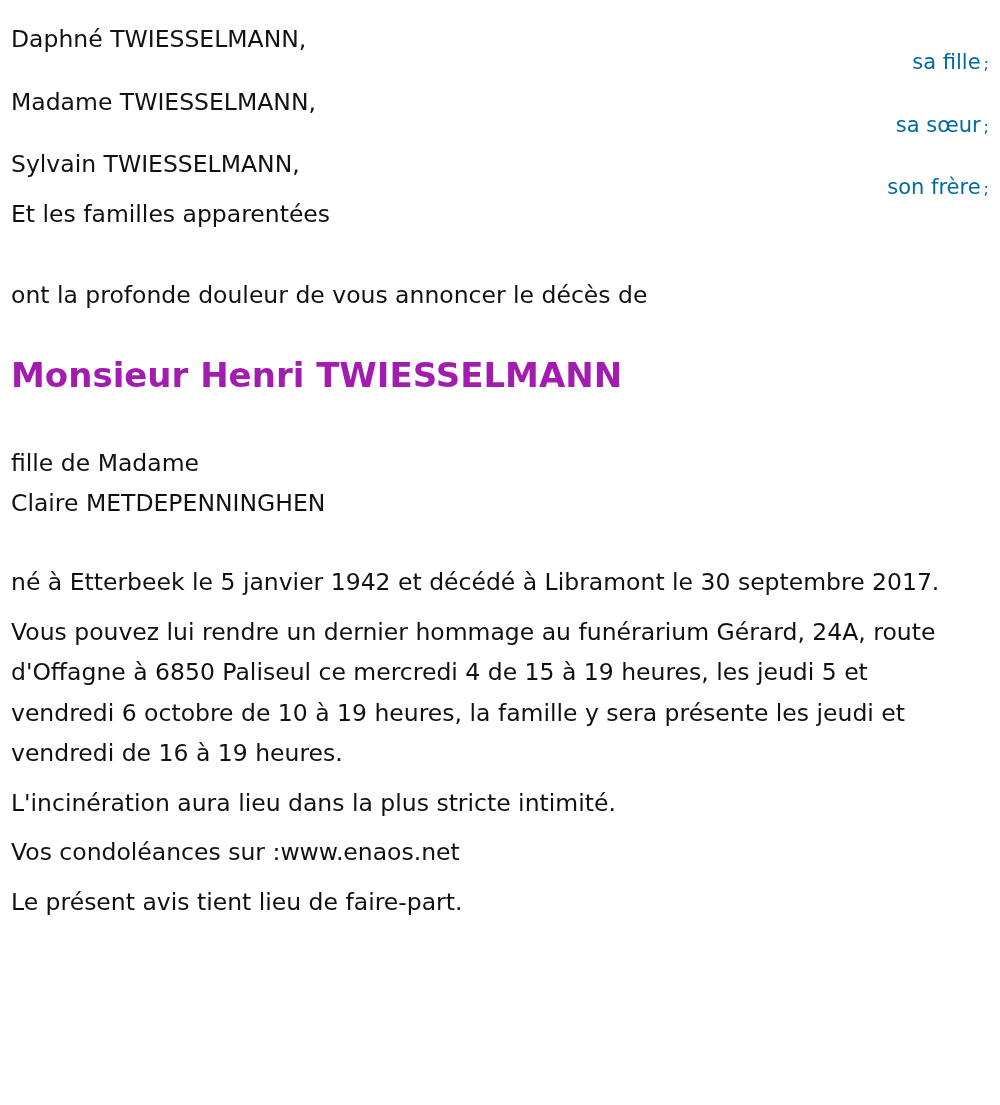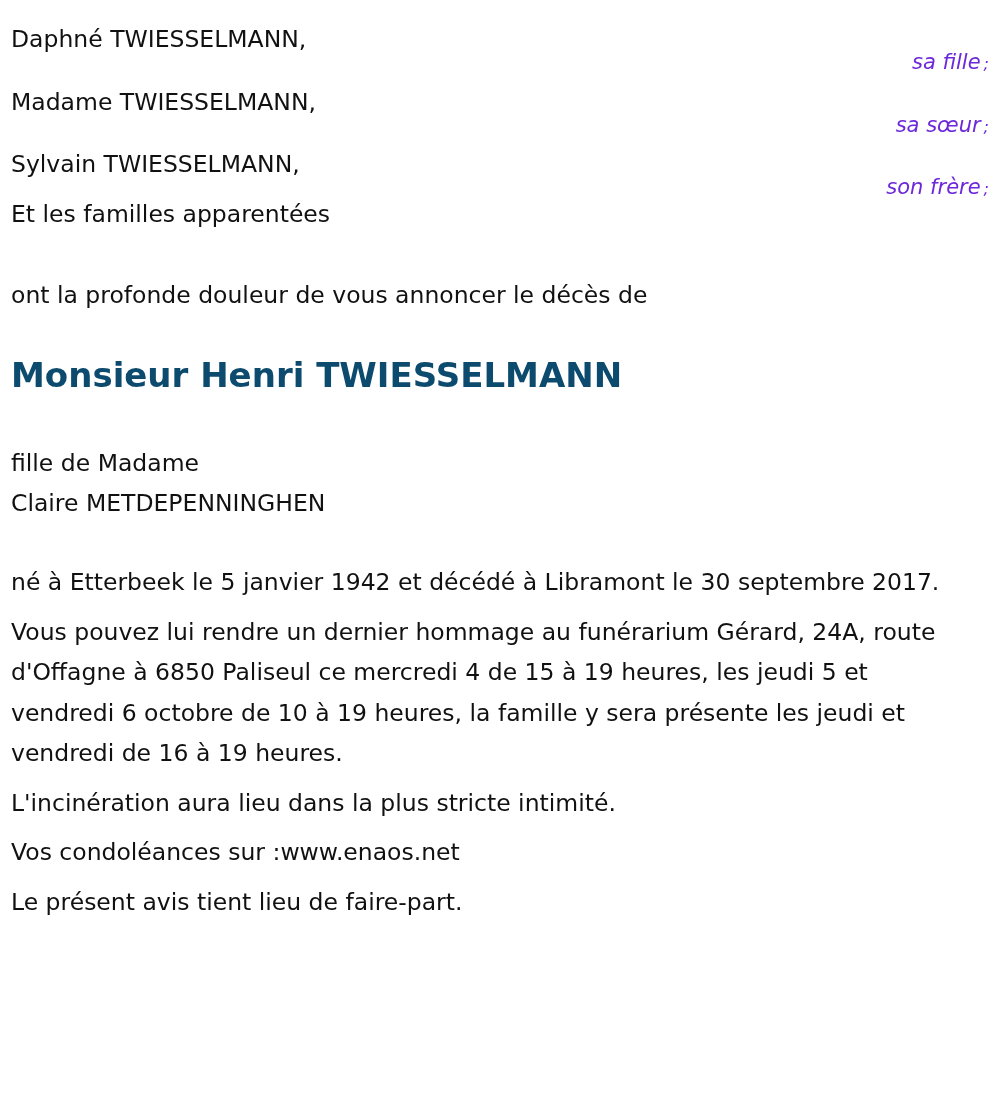--- a/index.html
+++ b/index.html
@@ -28,25 +28,24 @@
     position: absolute;
     left: 0;
     top: 10px;
     line-height: 34px;
     white-space: nowrap;
   }
   .family-rel {
     position: absolute;
     right: 0;
     top: 33px;
-    font-style: italic;
     font-size: 21px;
     line-height: 34px;
     white-space: nowrap;
-    color: #6d28d9;
+    color: #0369a1;
   }
   .rel-semi {
     font-size: 16px;
     margin-left: 3px;
   }
   .kin {
     position: absolute;
     left: 0;
     top: 197px;
     line-height: 34px;
@@ -59,21 +58,21 @@
     white-space: nowrap;
   }
   .deceased {
     position: absolute;
     left: 11px;
     top: 352px;
     font-weight: bold;
     font-size: 34px;
     line-height: 46px;
     white-space: nowrap;
-    color: #0c4a6e;
+    color: #a21caf;
   }
   .widow {
     position: absolute;
     left: 11px;
     top: 443px;
     line-height: 40px;
   }
   .body-text {
     position: absolute;
     left: 11px;

